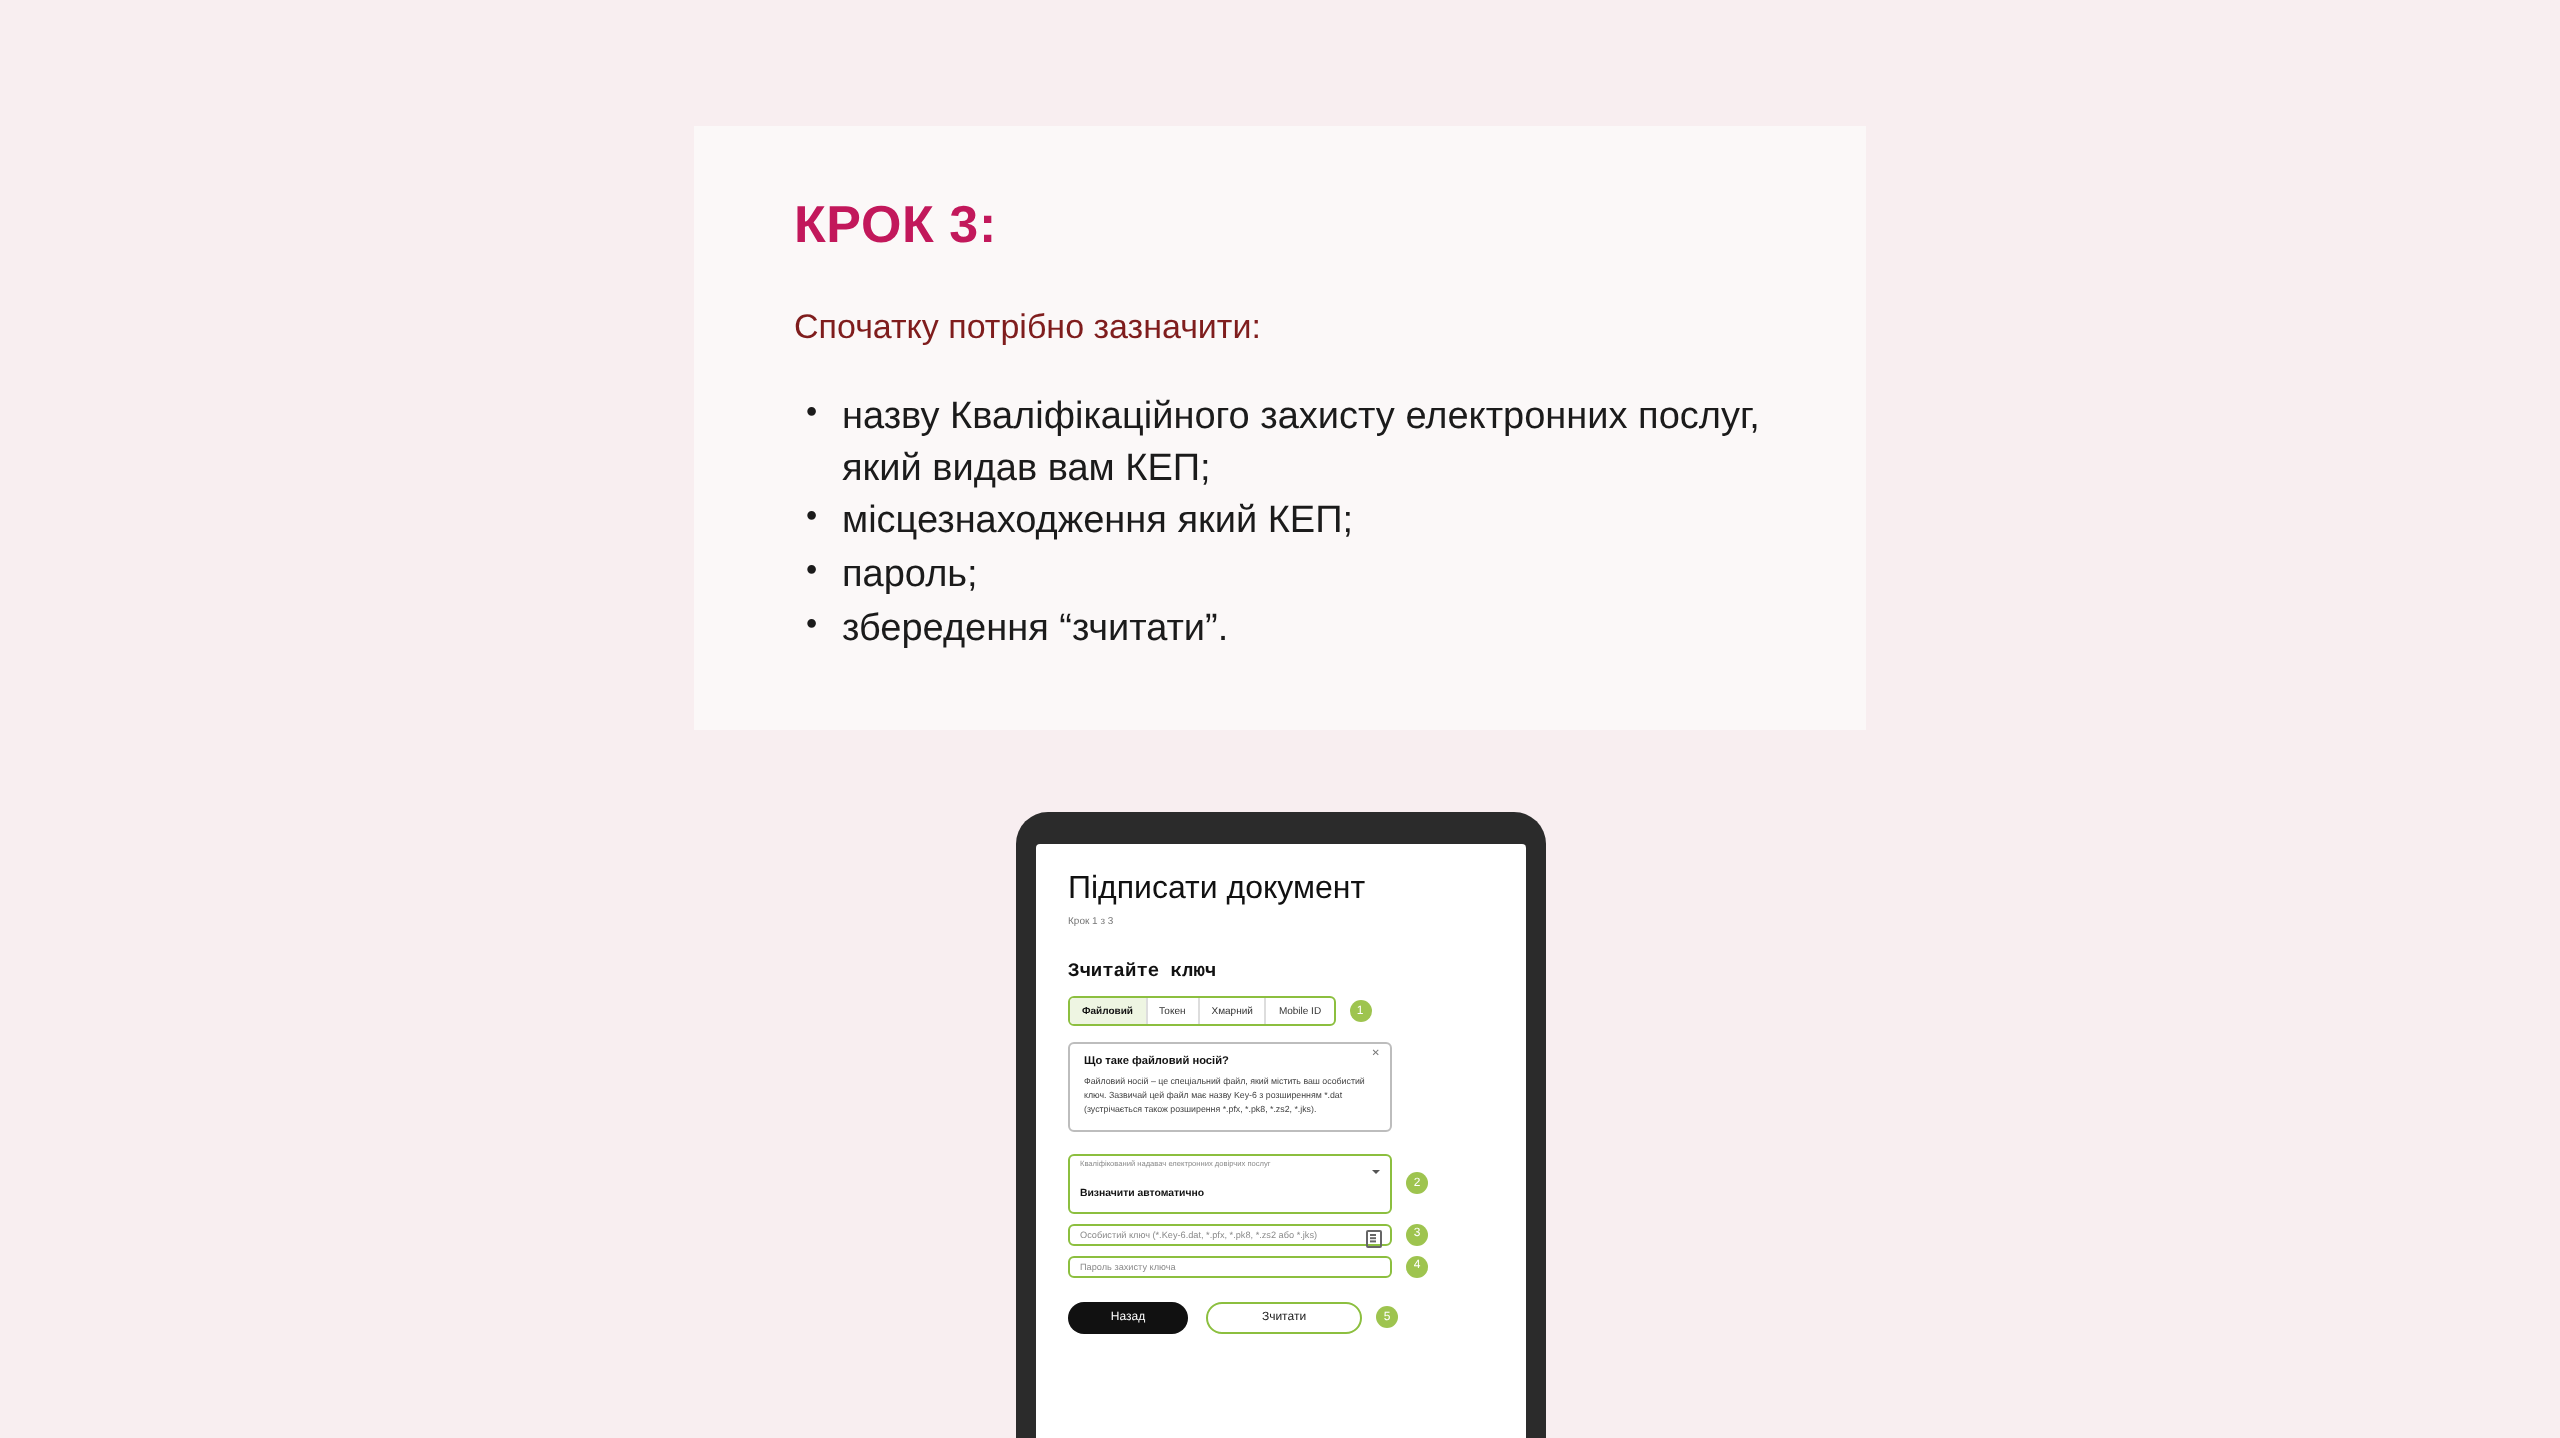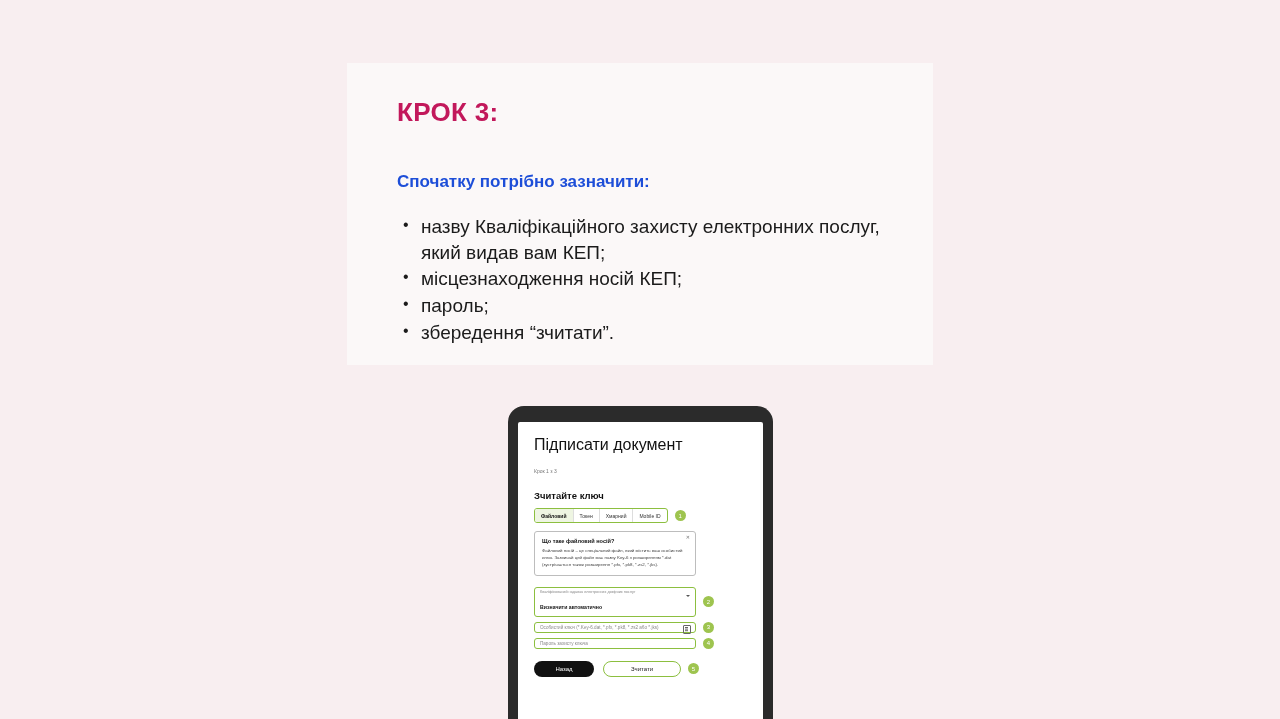--- a/index.html
+++ b/index.html
@@ -25,26 +25,26 @@
     background: #fbf8f8;
   }
   #instruction-card .inner {
     padding: 34px 44px 0 50px;
   }
   #step-title {
     color: #c2185b;
     font-size: 26px;
     font-weight: bold;
     letter-spacing: .3px;
-    margin: 0 0 44px 0;
+    margin: 0 0 26px 0;
   }
   #intro-text {
-    color: #1d4ed8;
+    color: #7f1d1d;
     font-size: 17px;
-    font-weight: bold;
+    font-weight: normal;
     margin: 0 0 22px 0;
   }
   ul.bullets {
     list-style: none;
     margin: 0;
     padding: 0;
     color: #1b1b1b;
     font-size: 19px;
     line-height: 1.35;
   }
@@ -80,33 +80,34 @@
     border-radius: 2px;
     padding: 14px 16px 0 16px;
     box-sizing: border-box;
     overflow: hidden;
     position: relative;
   }
   #doc-title {
     font-size: 16px;
     color: #111;
     line-height: 1.15;
-    margin: 0 0 14px 0;
+    margin: 0 0 4px 0;
     font-weight: normal;
   }
   #doc-subtitle {
     font-size: 5px;
     color: #777;
     margin: 0 0 14px 0;
   }
   #read-key-title {
     font-size: 9.5px;
     font-weight: bold;
     color: #111;
     margin: 16px 0 7px 0;
+    font-family: Liberation Mono, monospace;
   }
 
   
   .tab-row {
     display: flex;
     align-items: center;
     gap: 0;
     margin-bottom: 8px;
   }
   .tabs {
@@ -281,21 +282,21 @@
 </style>
 </head>
 <body>
 
 <div id="instruction-card">
   <div class="inner">
     <h1 id="step-title">КРОК 3:</h1>
     <p id="intro-text">Спочатку потрібно зазначити:</p>
     <ul class="bullets">
       <li>назву Кваліфікаційного захисту електронних послуг, який видав вам КЕП;</li>
-      <li>місцезнаходження носій КЕП;</li>
+      <li>місцезнаходження який КЕП;</li>
       <li>пароль;</li>
       <li>збередення “зчитати”.</li>
     </ul>
   </div>
 </div>
 
 <div id="tablet">
   <div id="tablet-screen">
 
     <h2 id="doc-title">Підписати документ</h2>

